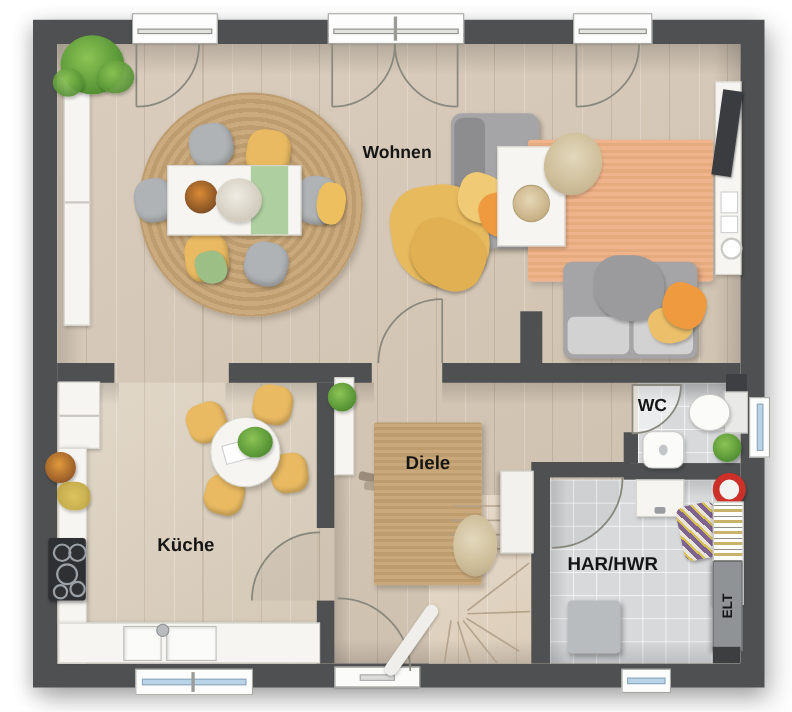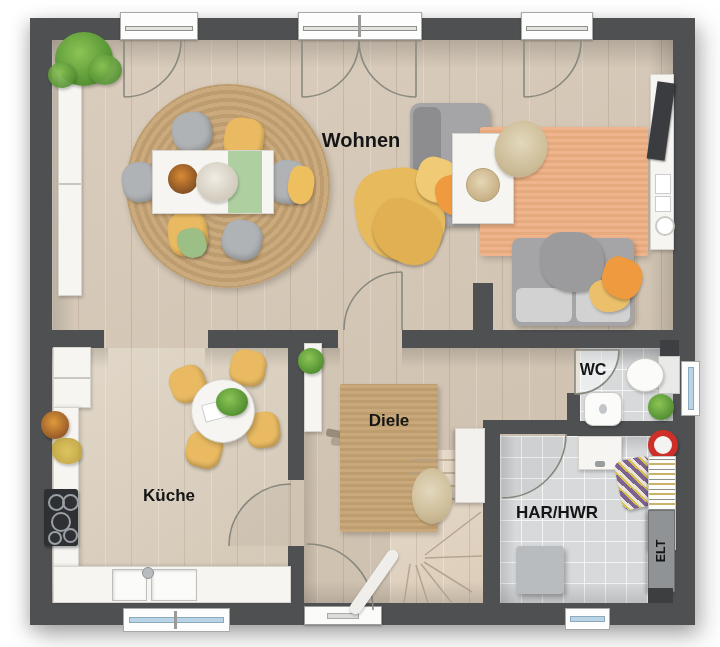--- a/index.html
+++ b/index.html
@@ -158,21 +158,21 @@
   <div class="abs pillow" style="left:540px;top:232px;width:64px;height:60px;background:#9b9b9d;"></div>
   <div class="abs pillow" style="left:590px;top:278px;width:40px;height:34px;background:#ecc06a;transform:rotate(-15deg);"></div>
   <div class="abs pillow" style="left:602px;top:258px;width:40px;height:40px;background:#f09a40;transform:rotate(20deg);"></div>
 
   <div class="abs wf" style="left:650px;top:74px;width:24px;height:176px;"></div>
   <div class="abs" style="left:652px;top:82px;width:18px;height:78px;background:#3a3c3f;transform:rotate(8deg);box-shadow:1px 1px 2px rgba(0,0,0,.4);"></div>
   <div class="abs" style="left:655px;top:174px;width:14px;height:18px;background:#fff;border:1px solid #ccc;"></div>
   <div class="abs" style="left:655px;top:196px;width:14px;height:14px;background:#fff;border:1px solid #ccc;"></div>
   <div class="abs" style="left:655px;top:216px;width:16px;height:16px;border-radius:50%;background:#fff;border:2px solid #c9c9c5;"></div>
 
-  <div class="lbl" style="left:361px;top:140px;font-size:20px;">Wohnen</div>
+  <div class="lbl" style="left:361px;top:140px;font-size:16px;">Wohnen</div>
 
   <div class="abs wf" style="left:53px;top:347px;width:38px;height:61px;">
     <div style="position:absolute;left:0;right:0;top:29px;height:2px;background:#c9c7c0;"></div>
   </div>
   <div class="abs wf" style="left:53px;top:407px;width:26px;height:196px;box-shadow:2px 0 4px rgba(0,0,0,.15);"></div>
   <div class="abs wf" style="left:53px;top:566px;width:238px;height:37px;box-shadow:0 -1px 3px rgba(0,0,0,.12);"></div>
   <div class="abs" style="left:44px;top:489px;width:34px;height:57px;background:#2e3033;border-radius:3px;box-shadow:1px 2px 3px rgba(0,0,0,.35);">
     <div style="position:absolute;left:4px;top:5px;width:13px;height:13px;border:2px solid #9aa0a6;border-radius:50%;"></div>
     <div style="position:absolute;left:18px;top:5px;width:13px;height:13px;border:2px solid #9aa0a6;border-radius:50%;"></div>
     <div style="position:absolute;left:7px;top:23px;width:16px;height:16px;border:2px solid #9aa0a6;border-radius:50%;"></div>

